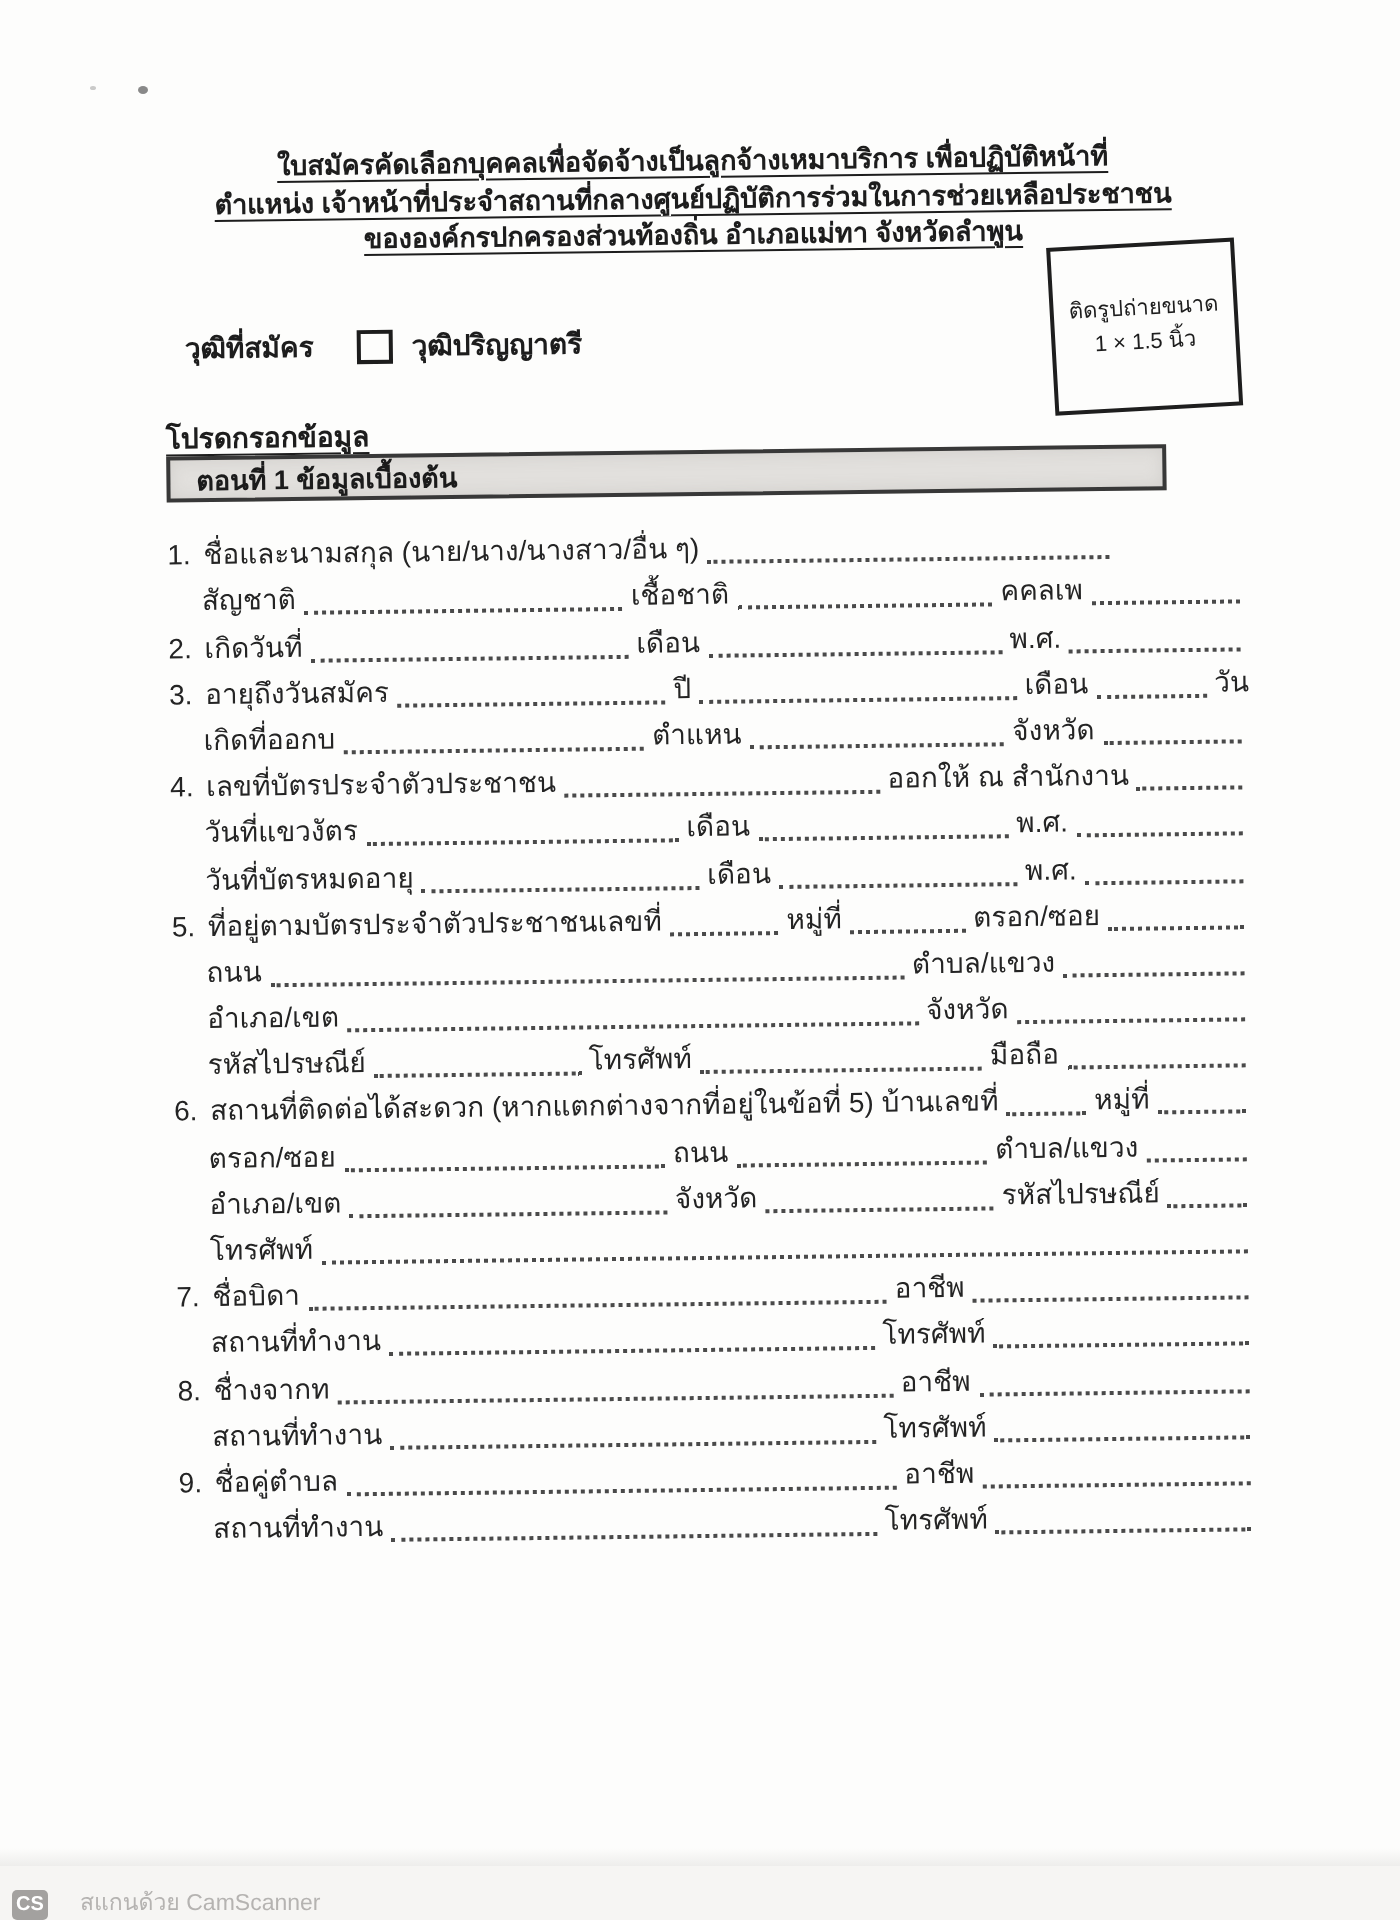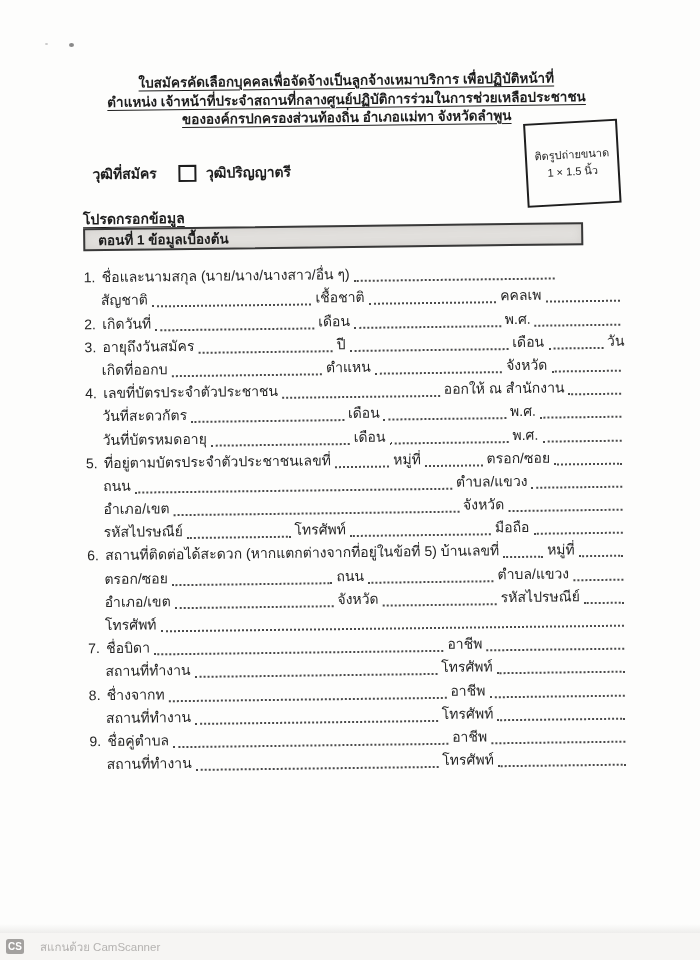--- a/index.html
+++ b/index.html
@@ -68,21 +68,21 @@
     border-bottom:2px dotted #4a4a4a;
     margin:0 4px 3px 4px;
   }
   .paper-edge{
     position:absolute;left:0;right:0;bottom:26px;height:10px;
     background:linear-gradient(to bottom,rgba(255,255,255,0),rgba(185,182,178,.25));
   }
   .footer{
     position:absolute;left:0;right:0;bottom:0;height:27px;
     background:#f6f5f3;
-    display:flex;align-items:center;padding-left:6px;
+    display:flex;align-items:flex-end;padding-left:6px;
   }
   .cs-badge{
     width:18px;height:15px;border-radius:2.5px;
     background:#a3a19f;color:#ffffff;
     font-size:10px;font-weight:bold;
     display:flex;align-items:center;justify-content:center;
   }
   .footer-text{margin-left:16px;font-size:11.5px;color:#b5b3b1;}
 </style>
 </head>
@@ -159,21 +159,21 @@
           <span class="dots" style="flex-grow: 0.6;"></span>
         </div>
         <div class="frow">
           <span class="num">4.</span>
           <span class="flabel">เลขที่บัตรประจำตัวประชาชน</span>
           <span class="dots" style="flex-grow: 3;"></span>
           <span class="flabel">ออกให้ ณ สำนักงาน</span>
           <span class="dots" style="flex-grow: 1;"></span>
         </div>
         <div class="frow indent">
-          <span class="flabel">วันที่สะดวกัตร</span>
+          <span class="flabel">วันที่แขวงัตร</span>
           <span class="dots" style="flex-grow: 1.5;"></span>
           <span class="flabel">เดือน</span>
           <span class="dots" style="flex-grow: 1.2;"></span>
           <span class="flabel">พ.ศ.</span>
           <span class="dots" style="flex-grow: 0.8;"></span>
         </div>
         <div class="frow indent">
           <span class="flabel">วันที่บัตรหมดอายุ</span>
           <span class="dots" style="flex-grow: 1.4;"></span>
           <span class="flabel">เดือน</span>

